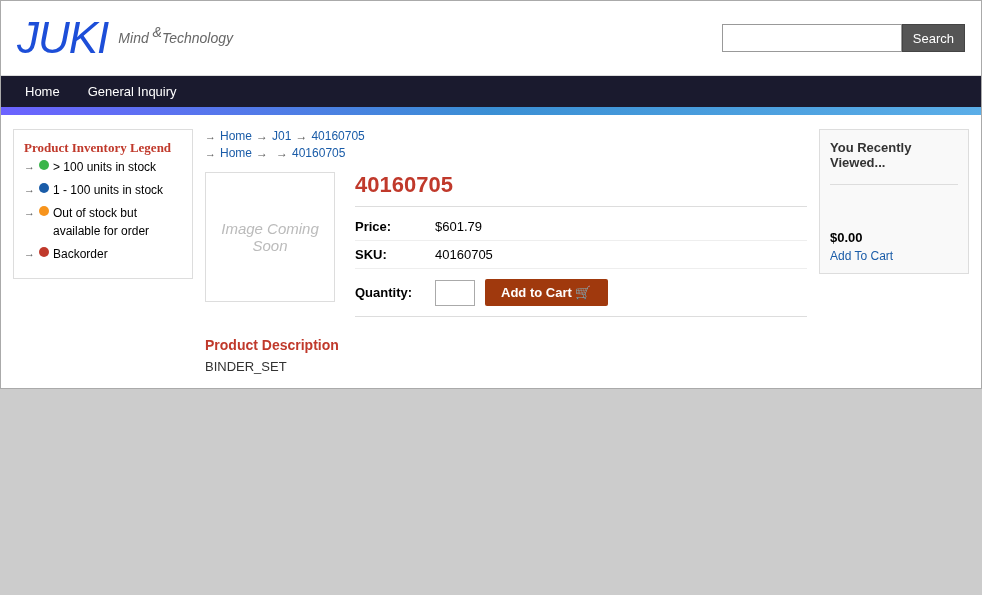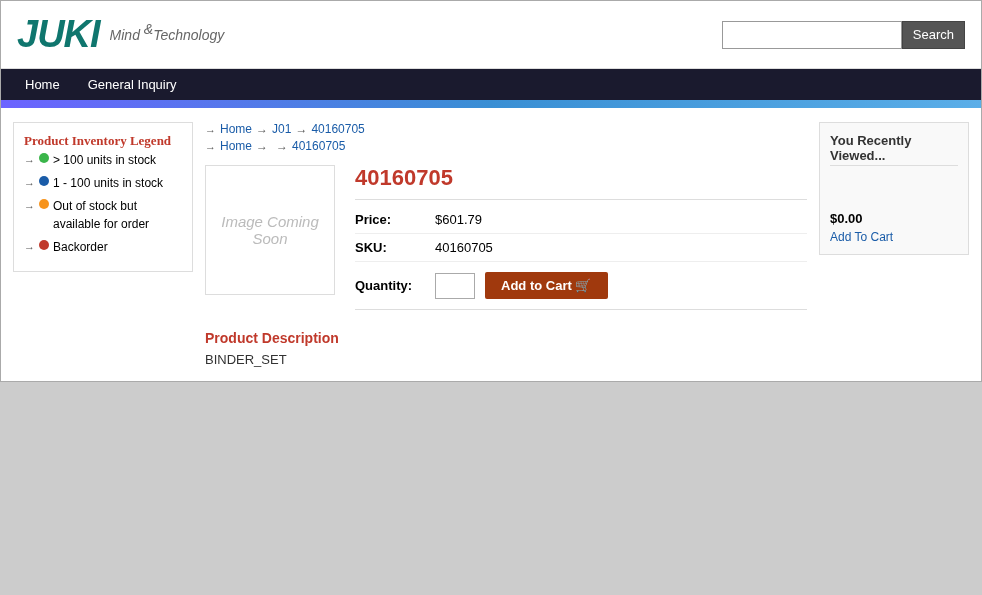--- a/index.html
+++ b/index.html
@@ -19,23 +19,23 @@
       display: flex;
       align-items: center;
       justify-content: space-between;
       border-bottom: 1px solid #ddd;
     }
     .logo-area {
       display: flex;
       align-items: center;
     }
     .logo-text {
-      font-size: 38px;
-      font-weight: 700;
-      color: #0f766e;
+      font-size: 44px;
+      font-weight: 400;
+      color: #1d4ed8;
       letter-spacing: -1px;
       font-style: italic;
     }
     .logo-sub {
       font-size: 14px;
       color: #666;
       margin-left: 10px;
       font-style: italic;
     }
     .logo-sub span {
@@ -279,21 +279,21 @@
       background: #f9f9f9;
       padding: 10px;
       font-size: 12px;
     }
     .recently-viewed-title {
       font-weight: bold;
       font-size: 13px;
       color: #333;
       margin-bottom: 8px;
       border-bottom: 1px solid #ddd;
-      padding-bottom: 2px;
+      padding-bottom: 14px;
     }
     .recently-price {
       font-weight: bold;
       font-size: 13px;
       margin-bottom: 4px;
       margin-top: 45px;
     }
     .recently-link {
       color: #1a5ca8;
       text-decoration: none;

